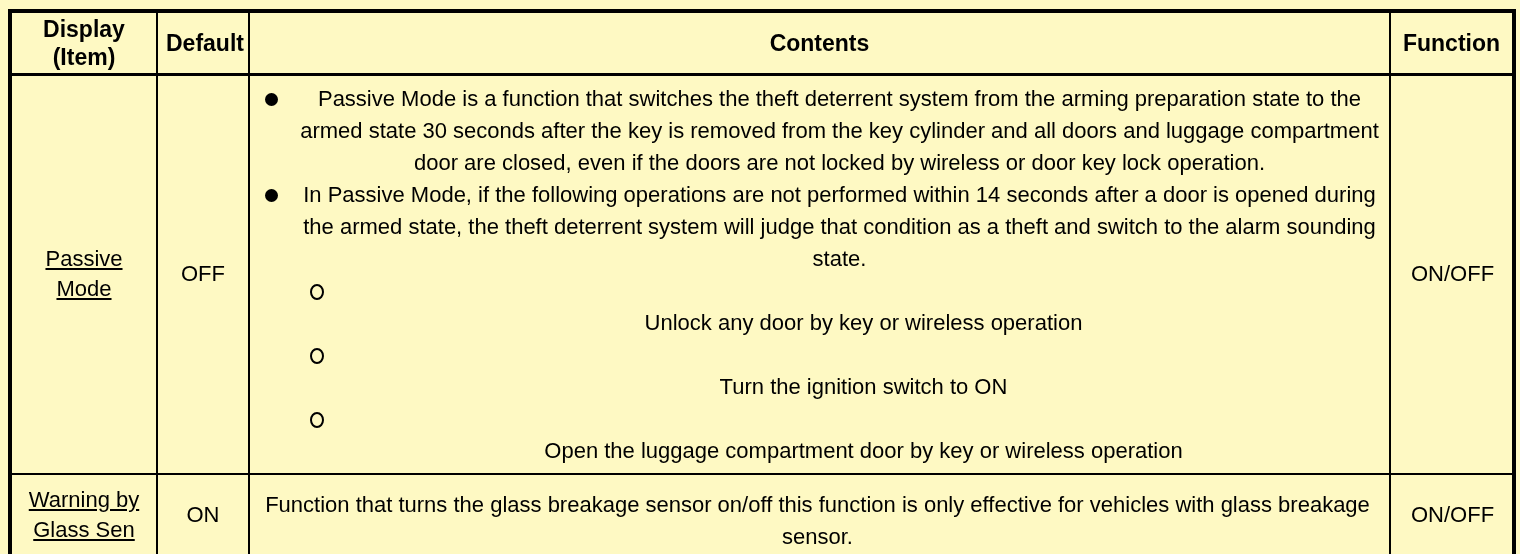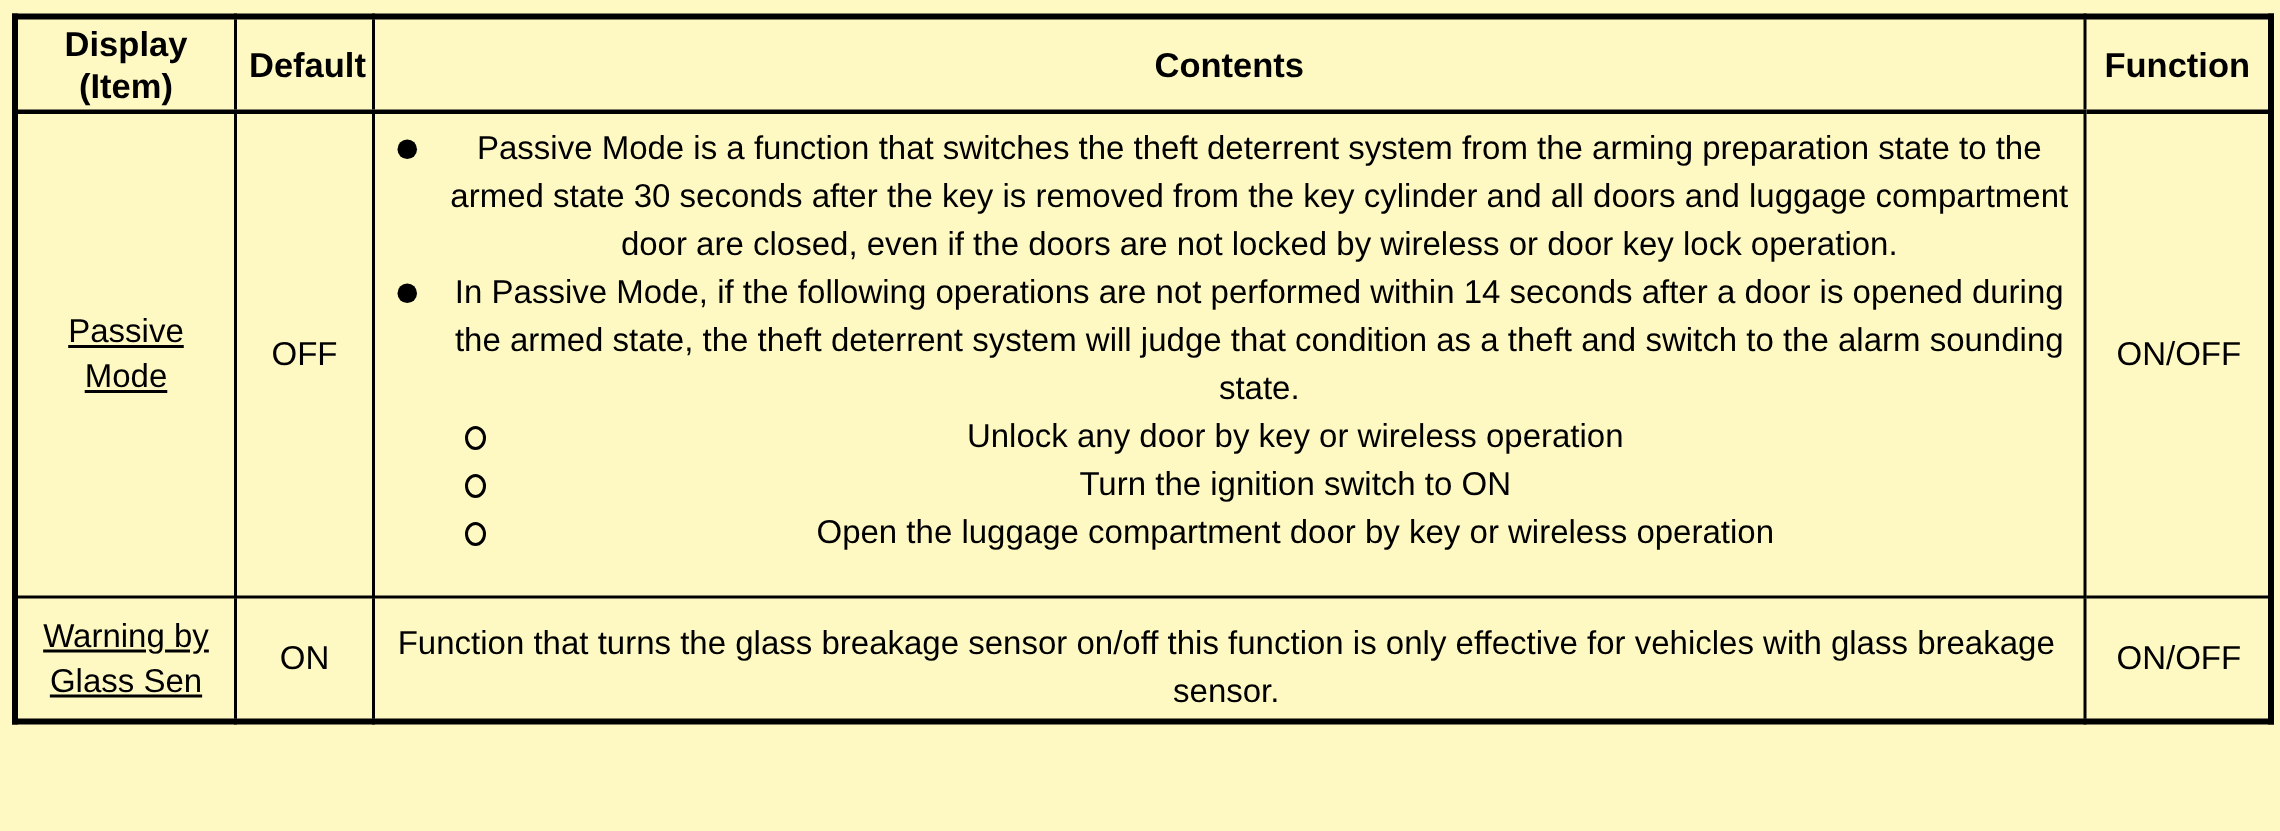--- a/index.html
+++ b/index.html
@@ -102,20 +102,21 @@
     flex: 0 0 10px;
     width: 10px;
     height: 12px;
     border: 2.5px solid #000000;
     border-radius: 50%;
     box-sizing: content-box;
     margin: 9px 24px 0 54px;
   }
   .stext {
     flex: 1;
+    margin-top: 32px;
   }
 </style>
 </head>
 <body>
 
 <div class="page">
   <table class="settings">
     <colgroup>
       <col class="c1">
         <col class="c2">

